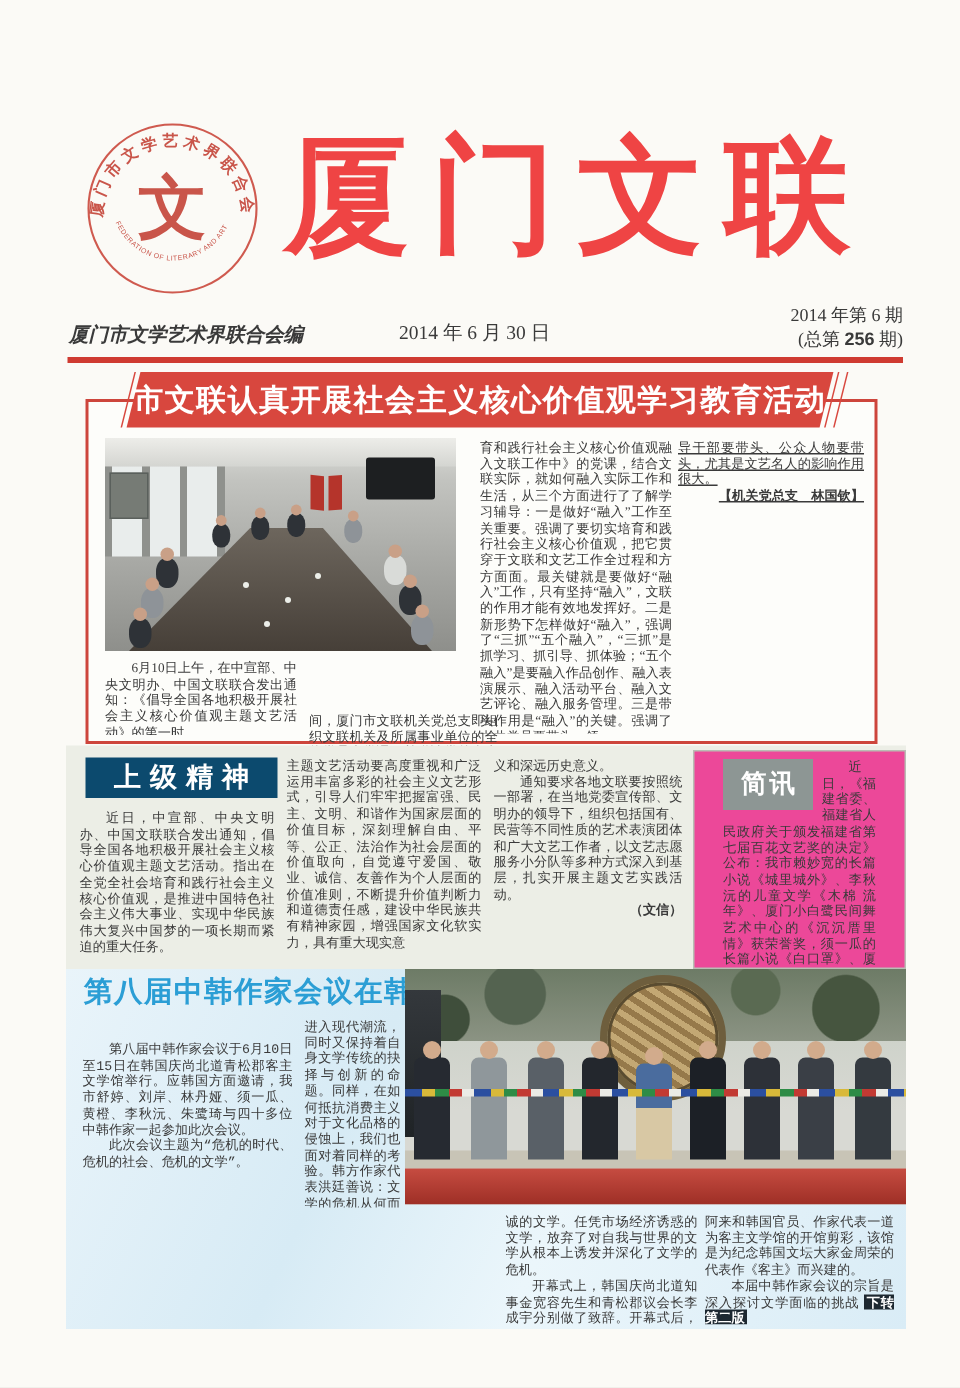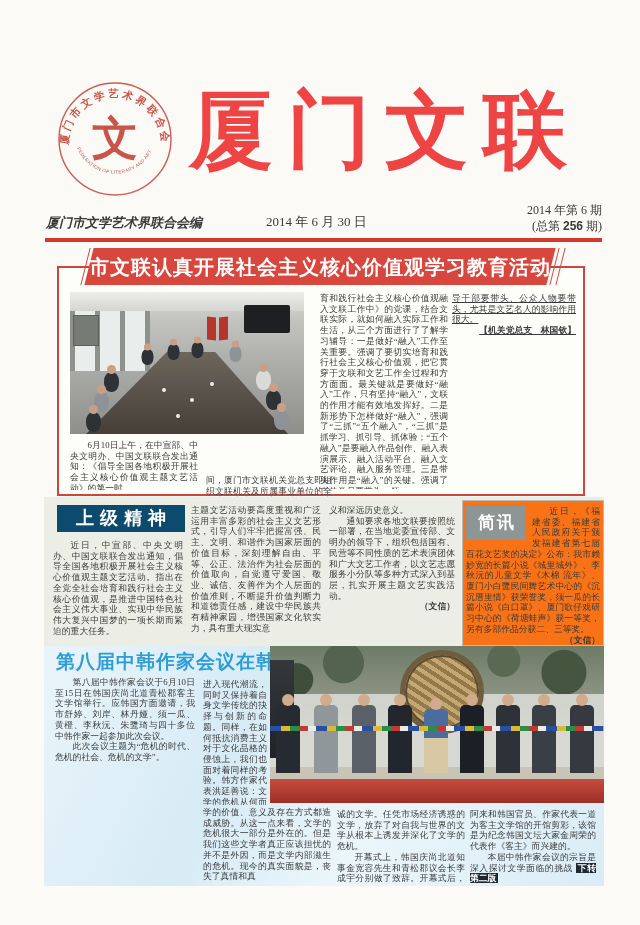--- a/index.html
+++ b/index.html
@@ -58,33 +58,33 @@
   .cu{width:4px;height:4px;border-radius:50%;background:#eceee9;}
   .cu1{left:92px;top:96px;} .cu2{left:120px;top:106px;} .cu3{left:106px;top:122px;} .cu4{left:140px;top:90px;}
 
   
   .band1{position:absolute;left:44px;top:497px;width:560px;height:152px;background:#eceee6;}
   .supt{position:absolute;left:13px;top:8px;width:128px;height:27px;background:#0c4a6e;color:#fff;
         font:bold 18px/27px "Liberation Sans","DejaVu Sans",sans-serif;text-align:center;letter-spacing:6px;text-indent:6px;}
   .supA{left:9px;top:43px;width:130px;height:104px;}
   .supB{left:147px;top:8px;width:130px;height:140px;}
   .supC{left:285px;top:8px;width:126px;height:140px;}
-  .brief{position:absolute;left:418px;top:3px;width:142px;height:146px;background:#f97316;
-        border:1px solid #b9bdb4;box-sizing:border-box;padding:5px 3px;overflow:hidden;}
+  .brief{position:absolute;left:418px;top:3px;width:142px;height:146px;background:#ec4899;
+        border:1px solid #b9bdb4;box-sizing:border-box;padding:5px 19px;overflow:hidden;}
   .brieft{float:left;width:60px;height:34px;background:#8d9694;color:#fff;margin:0 6px 2px 0;
         font:bold 17px/34px "Liberation Sans","DejaVu Sans",sans-serif;text-align:center;letter-spacing:2px;text-indent:2px;}
   .brief p{margin:0;text-indent:2em;font-size:8.8px;line-height:10.7px;text-align:justify;}
   .brief .sign{font-size:8.8px;line-height:12px;}
 
   
   .band2{position:absolute;left:44px;top:646px;width:560px;height:240px;overflow:hidden;
         background:linear-gradient(115deg,#e9f4fa 0%,#d7ebf5 35%,#ebf6fb 60%,#d9ecf6 100%);}
   .h2{position:absolute;left:12px;top:3px;font:bold 19px/26px "Liberation Sans","DejaVu Sans",sans-serif;
         color:#2b9ed5;letter-spacing:1px;white-space:nowrap;}
-  .a2c1{left:11px;top:31px;width:140px;height:200px;}
+  .a2c1{left:11px;top:49px;width:140px;height:200px;font-family:Liberation Mono, monospace;}
   .a2c2n{left:159px;top:33px;width:64px;height:126px;}
   .a2c2w{left:159px;top:161px;width:128px;height:76px;}
   .a2c3{left:293px;top:163px;width:128px;height:74px;}
   .a2c4{left:426px;top:163px;width:126px;height:74px;}
   .badge{background:#1d2831;color:#fff;font-weight:bold;padding:0 2px;margin-left:3px;}
 
   
   .photo2{position:absolute;left:226px;top:0;width:334px;height:157px;overflow:hidden;
         background:linear-gradient(180deg,#b9c2b4 0%,#cfd3cb 32%,#d8d9d3 60%);}
   .p2t{left:0;top:0;right:0;height:48px;background:
@@ -231,23 +231,20 @@
       <i class="p2r"></i>
     </div>
 
     <div class="acol a2c1">
       <p>第八届中韩作家会议于6月10日至15日在韩国庆尚北道青松郡客主文学馆举行。应韩国方面邀请，我市舒婷、刘岸、林丹娅、须一瓜、黄橙、李秋沅、朱鹭琦与四十多位中韩作家一起参加此次会议。</p>
       <p>此次会议主题为“危机的时代、危机的社会、危机的文学”。</p>
     </div>
     <div class="acol a2c2n">
       <p class="cont">进入现代潮流，同时又保持着自身文学传统的抉择与创新的命题。同样，在如何抵抗消费主义对于文化品格的侵蚀上，我们也面对着同样的考验。韩方作家代表洪廷善说：文学的危机从何而来？我们生活的时代和社会，对文</p>
     </div>
-    <div class="acol a2c2w">
-      <p class="cont">学的价值、意义及存在方式都造成威胁。从这一点来看，文学的危机很大一部分是外在的。但是我们这些文学者真正应该担忧的并不是外因，而是文学内部滋生的危机。现今的真实面貌是，丧失了真情和真</p>
-    </div>
     <div class="acol a2c3">
       <p class="cont">诚的文学。任凭市场经济诱惑的文学，放弃了对自我与世界的文学从根本上诱发并深化了文学的危机。</p>
       <p>开幕式上，韩国庆尚北道知事金宽容先生和青松郡议会长李成宇分别做了致辞。开幕式后，舒婷、</p>
     </div>
     <div class="acol a2c4">
       <p class="cont">阿来和韩国官员、作家代表一道为客主文学馆的开馆剪彩，该馆是为纪念韩国文坛大家金周荣的代表作《客主》而兴建的。</p>
       <p><span>本届中韩作家会议的宗旨是深入探讨文学面临的挑战</span><span class="badge">下转第二版</span></p>
     </div>
   </div>
 

